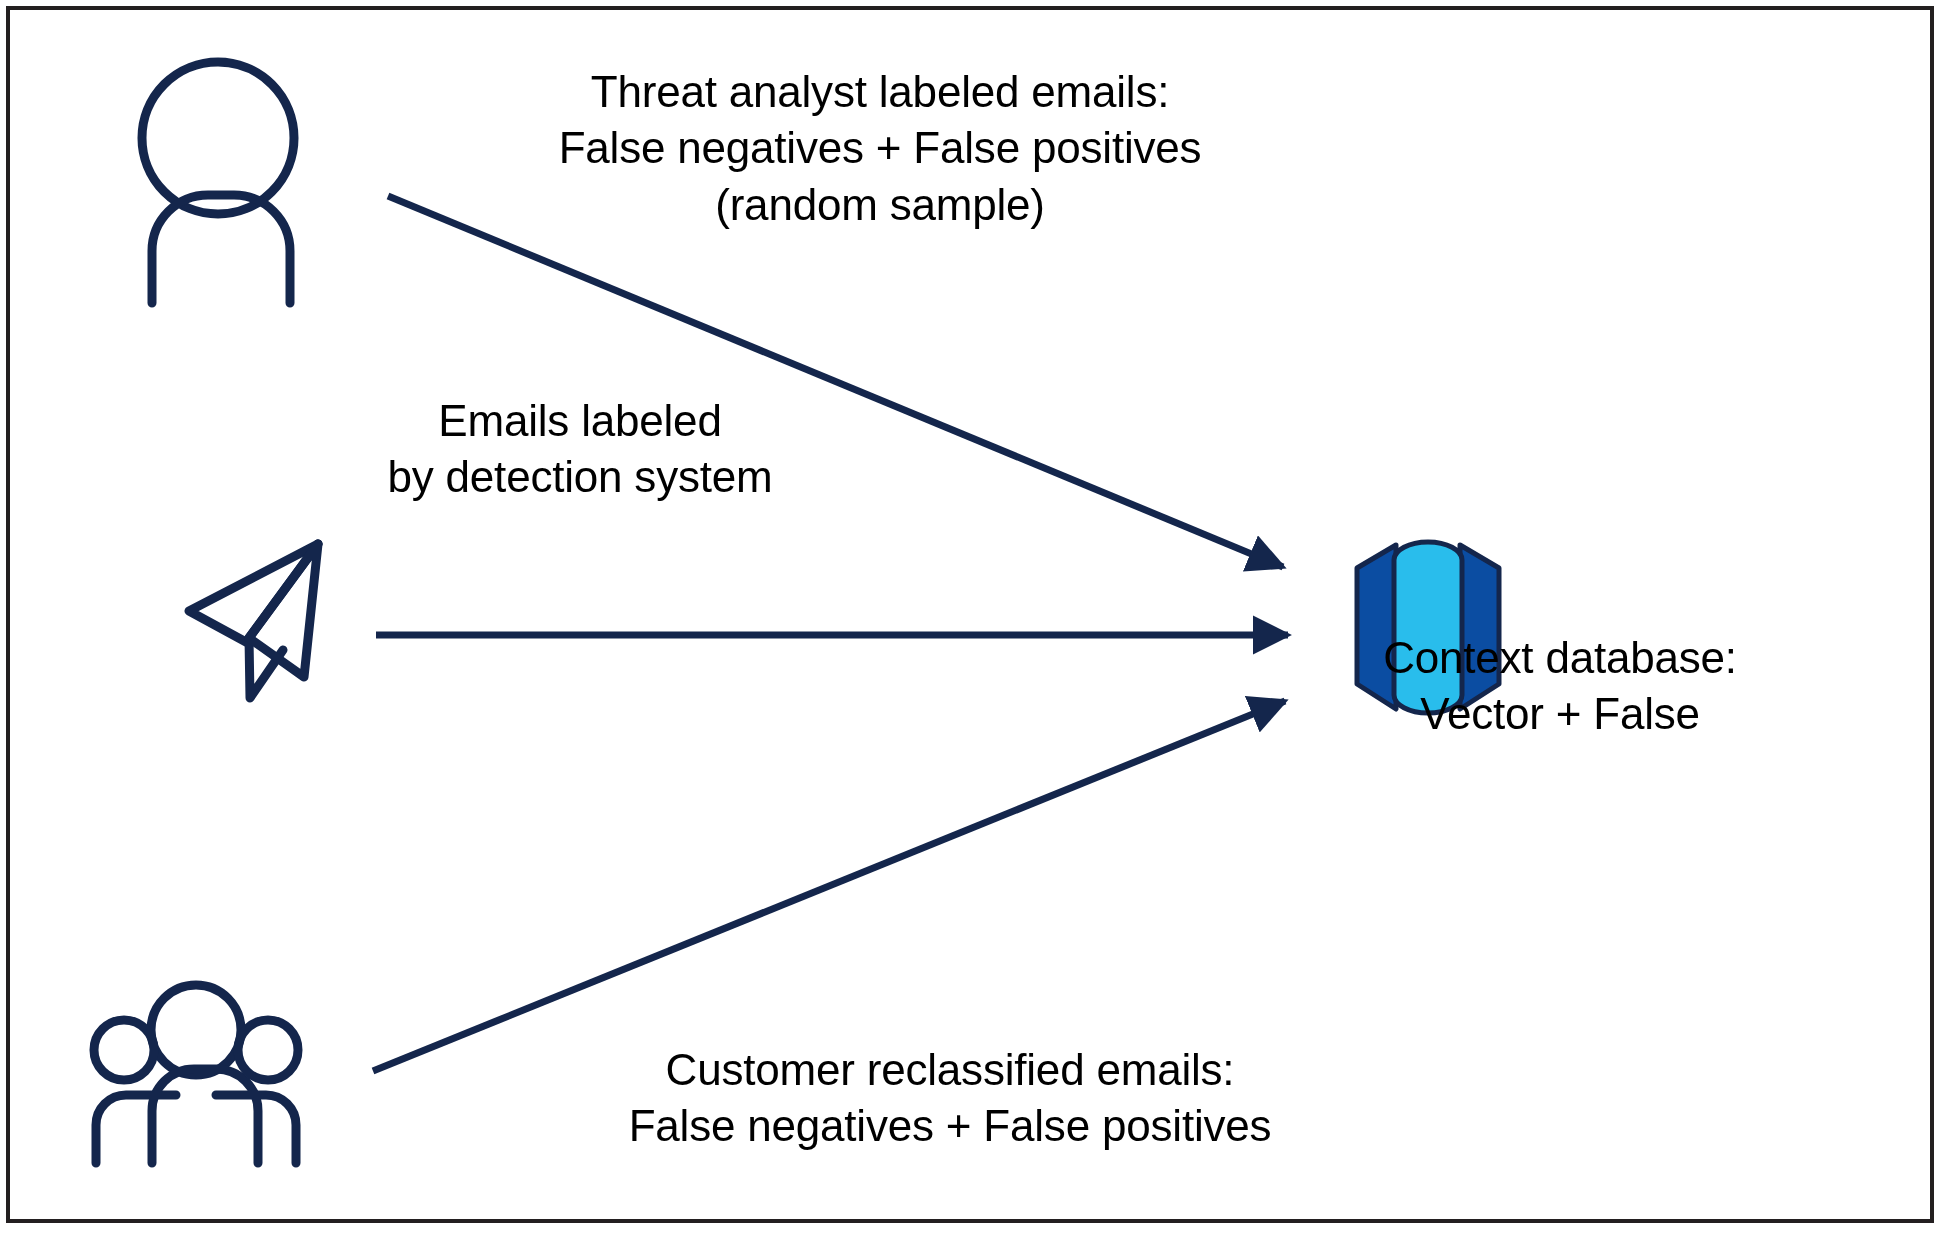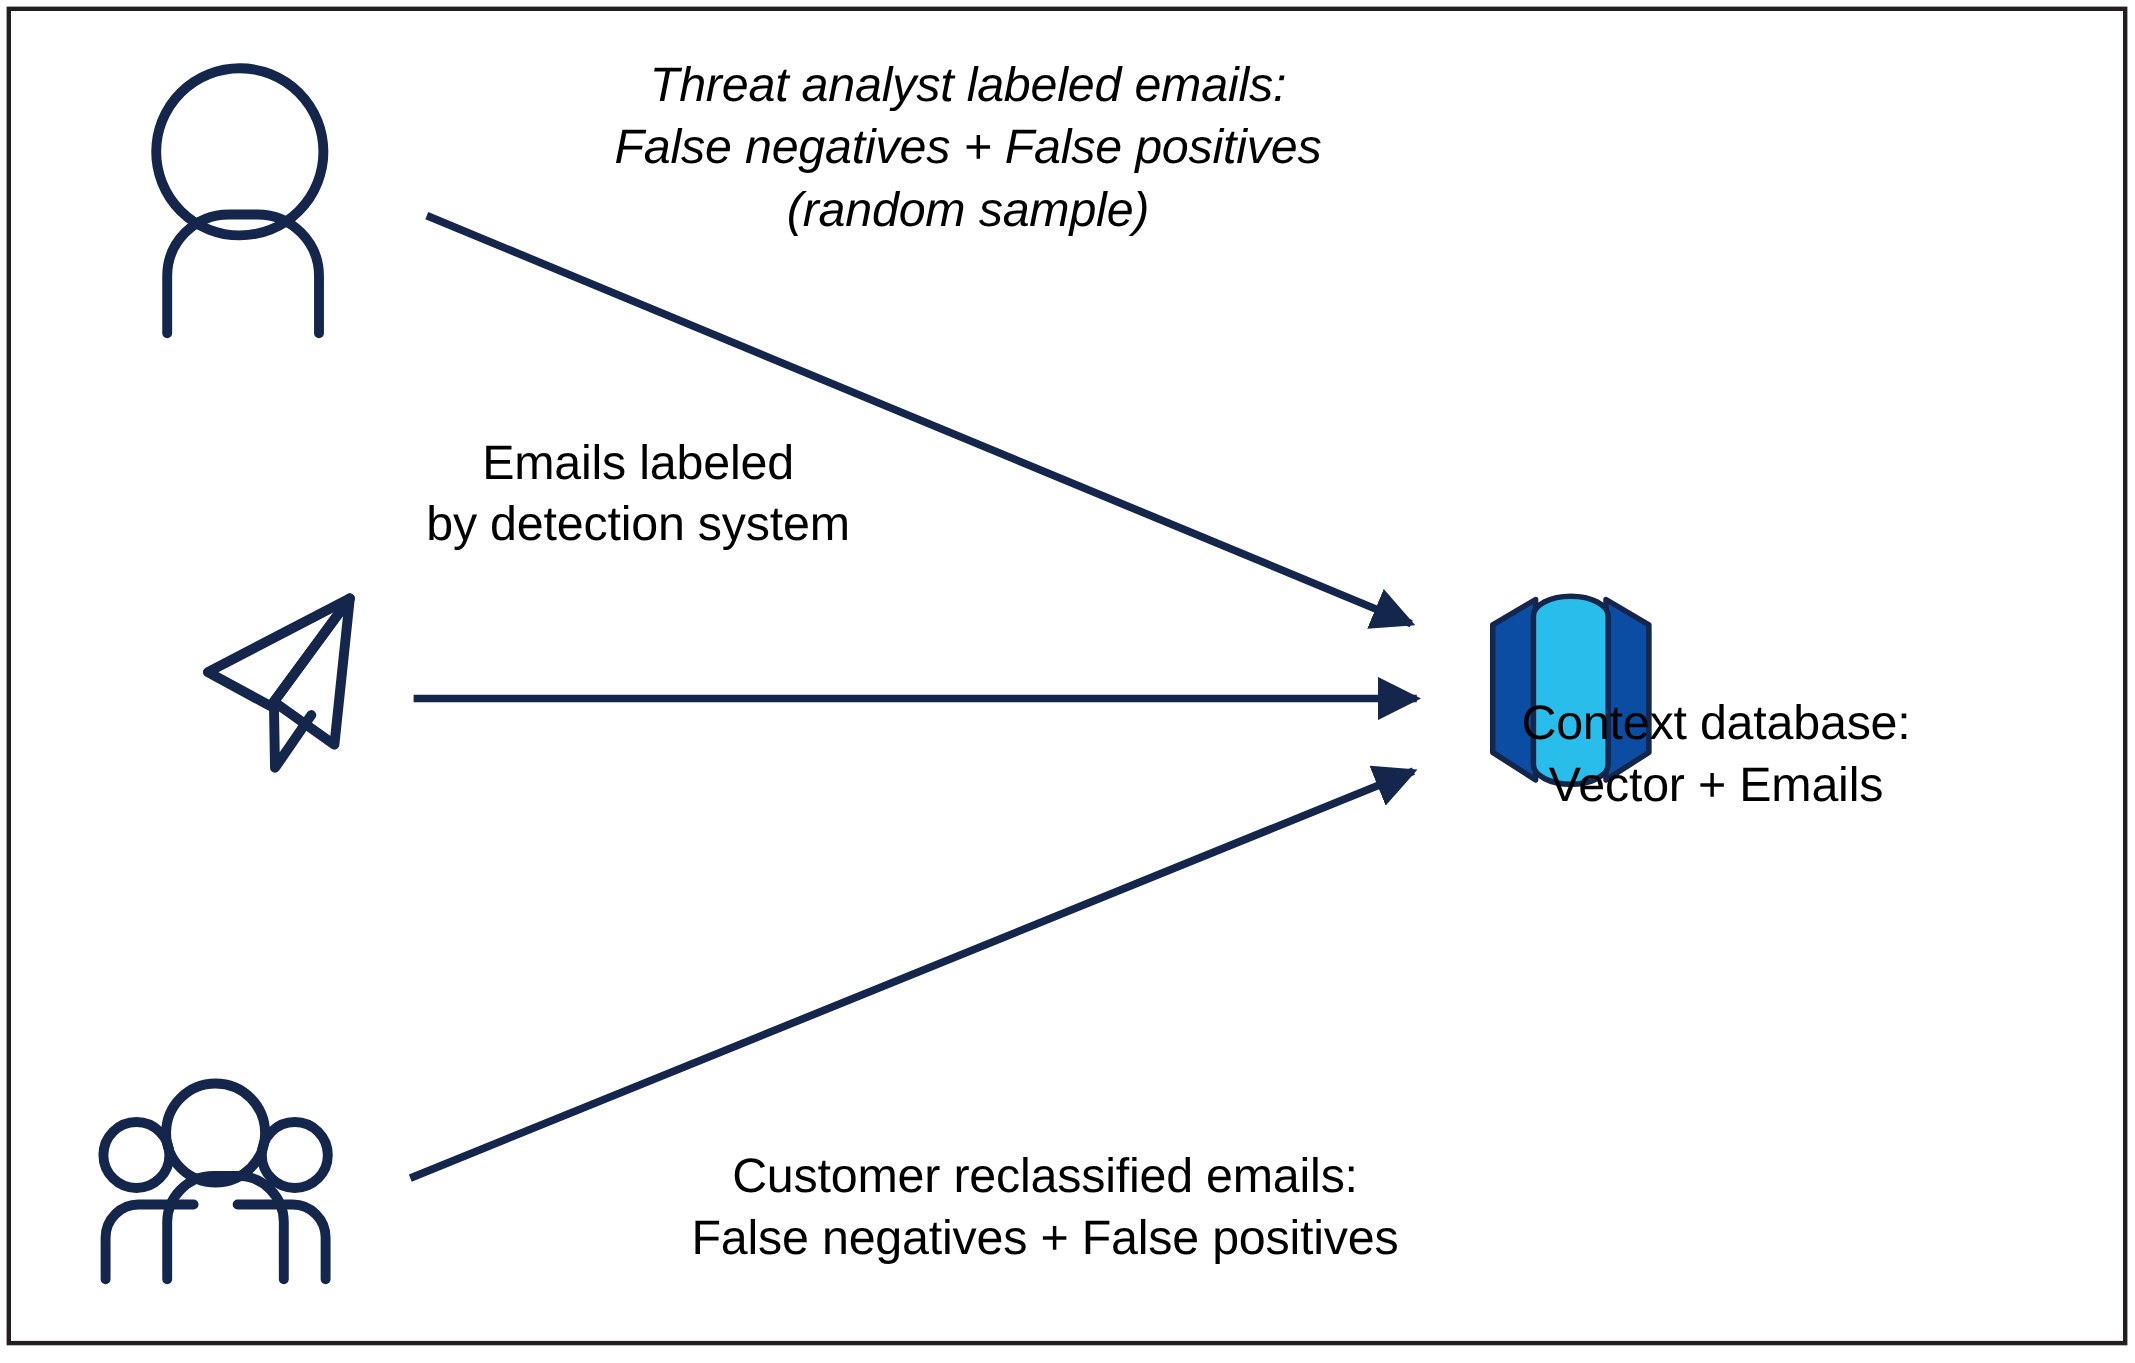--- a/index.html
+++ b/index.html
@@ -39,23 +39,22 @@
     color: #000000;
     font-size: 44px;
     line-height: 1.28;
     text-align: center;
     white-space: pre;
     font-family: "Liberation Sans", sans-serif;
     letter-spacing: -0.2px;
   }
   #label-analyst {
     left: 520px;
-    top: 50px;
+    top: 64px;
     width: 720px;
-    font-style: italic;
   }
   #label-detection {
     left: 330px;
     top: 393px;
     width: 500px;
   }
   #label-database {
     left: 1280px;
     top: 630px;
     width: 560px;
@@ -128,18 +127,18 @@
   </svg>
 
   <div class="label" id="label-analyst">Threat analyst labeled emails:
 False negatives + False positives
 (random sample)</div>
 
   <div class="label" id="label-detection">Emails labeled
 by detection system</div>
 
   <div class="label" id="label-database">Context database:
-Vector + Emails</div>
+Vector + False</div>
 
   <div class="label" id="label-customer">Customer reclassified emails:
 False negatives + False positives</div>
 
 </div>
 
 </body></html>

